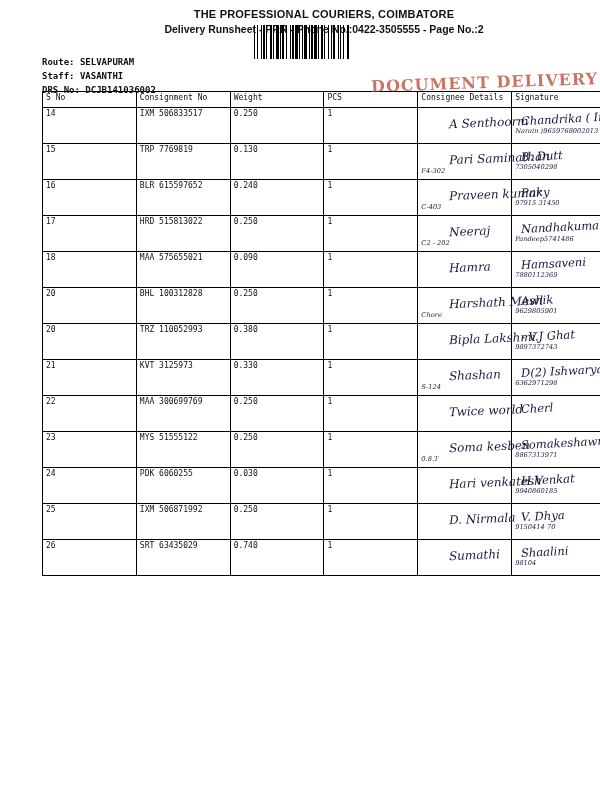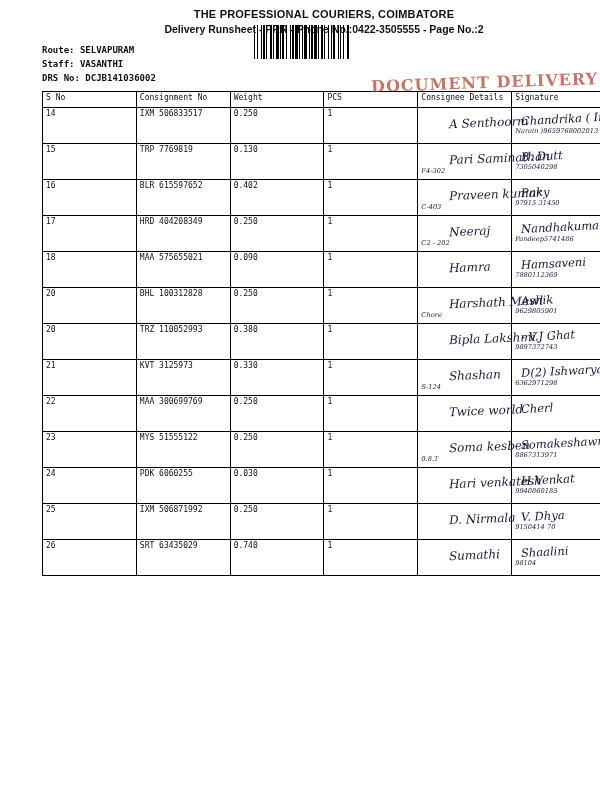--- a/index.html
+++ b/index.html
@@ -37,21 +37,21 @@
     padding-top: 3px;
   }
   .header-band {
     position: relative;
     margin: 4px 18px 0 18px;
     height: 46px;
   }
   .hdr-left {
     position: absolute;
     left: 0;
-    top: 4px;
+    top: 16px;
     font-size: 9px;
     font-weight: bold;
     line-height: 14px;
     font-family: "DejaVu Sans Mono", monospace;
   }
   .hdr-right {
     position: absolute;
     right: 0;
     top: 0;
     font-size: 8.5px;
@@ -255,28 +255,28 @@
           <td class="sno">15</td>
           <td class="cons">TRP 7769819</td>
           <td class="wt">0.130</td>
           <td class="pcs">1</td>
           <td class="details"><span class="hw hw-details">Pari Saminathan</span><small class="hw">F4-302</small></td>
           <td class="sign"><span class="hw hw-sign">B. Dutt</span><small class="hw"></small><small class="hw num">7305040298</small></td>
         </tr>
         <tr>
           <td class="sno">16</td>
           <td class="cons">BLR 615597652</td>
-          <td class="wt">0.402</td>
+          <td class="wt">0.240</td>
           <td class="pcs">1</td>
           <td class="details"><span class="hw hw-details">Praveen kumar</span><small class="hw">C-403</small></td>
           <td class="sign"><span class="hw hw-sign">Pnky</span><small class="hw"></small><small class="hw num">97915 31450</small></td>
         </tr>
         <tr>
           <td class="sno">17</td>
-          <td class="cons">HRD 404208349</td>
+          <td class="cons">HRD 515813022</td>
           <td class="wt">0.250</td>
           <td class="pcs">1</td>
           <td class="details"><span class="hw hw-details">Neeraj</span><small class="hw">C2 - 202</small></td>
           <td class="sign"><span class="hw hw-sign">Nandhakumar Intern</span><small class="hw">Pandeep</small><small class="hw num">5741486</small></td>
         </tr>
         <tr>
           <td class="sno">18</td>
           <td class="cons">MAA 575655021</td>
           <td class="wt">0.090</td>
           <td class="pcs">1</td>

